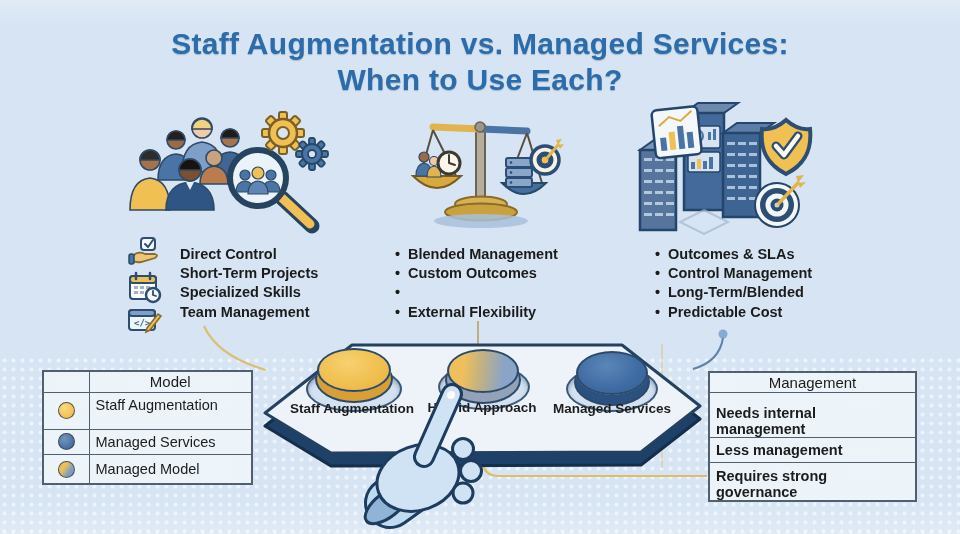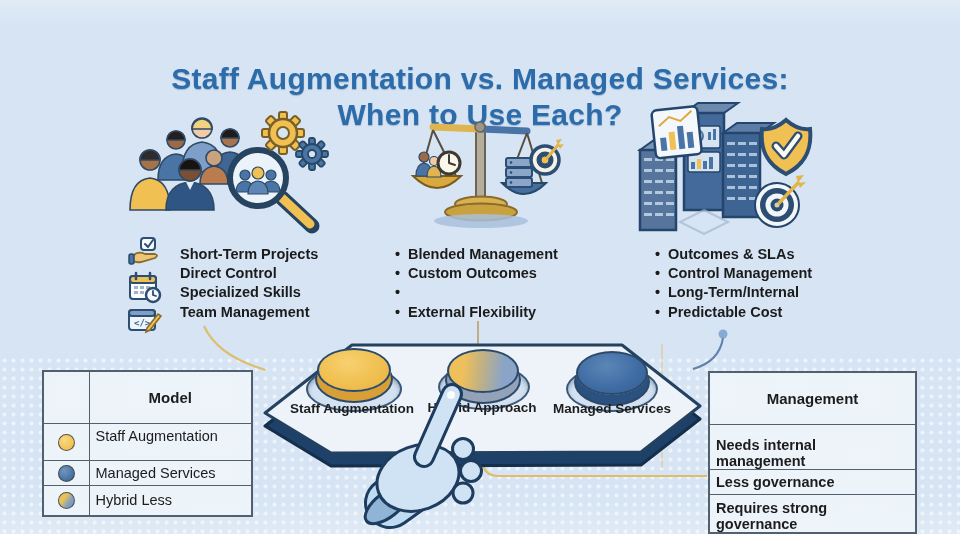--- a/index.html
+++ b/index.html
@@ -9,21 +9,21 @@
     background:linear-gradient(180deg,#e0ebf6 0%,#d6e4f3 5%,#d6e4f3 93%,#dfeaf5 100%);
     font-family:"Liberation Sans", sans-serif;color:#1c1c1c;
   }
   .abs{position:absolute;}
   
   .dots{
     left:0;top:356px;width:960px;height:178px;z-index:0;
     background-image:radial-gradient(circle, rgba(255,255,255,0.55) 1.7px, rgba(255,255,255,0) 2.4px);
     background-size:9px 9px;
   }
-  .title{left:0;top:26px;width:960px;text-align:center;z-index:2;margin-top:35px;}
+  .title{left:0;top:26px;width:960px;text-align:center;z-index:2;}
   .title div{
     font-size:30px;line-height:36px;font-weight:800;color:#2d6cab;
     letter-spacing:.3px;text-shadow:0 1px 1px rgba(25,60,105,.28);
   }
   .blist{z-index:2;font-size:14.5px;font-weight:700;color:#1b1b1b;}
   .blist .row{height:19.3px;display:flex;align-items:center;white-space:nowrap;}
   .blist .dot{width:13px;font-weight:700;}
   .iconstack{left:127px;top:236px;width:38px;z-index:2;}
   .iconstack svg{display:block;margin-bottom:1px;}
   
@@ -36,21 +36,21 @@
     box-shadow:0 9px 0 0 #d79f35, 0 9px 0 2px #2b4a6a;}
   .btn-hybrid{background:linear-gradient(97deg,#eec05b 22%,#c1b184 48%,#8aa4c7 78%);
     box-shadow:0 9px 0 0 #93a2b9, 0 9px 0 2px #2b4a6a;}
   .btn-managed{background:radial-gradient(ellipse at 42% 32%,#5b86b7 0%,#3e6ba3 60%,#35608f 100%);
     box-shadow:0 9px 0 0 #2a517f, 0 9px 0 2px #2b4a6a;}
   .btnlabel{z-index:4;width:150px;text-align:center;font-size:13.5px;font-weight:600;color:#1d1d1d;}
   
   table.itable{border-collapse:collapse;background:rgba(238,244,250,.92);z-index:2;position:absolute;
     border:2px solid #51606f;table-layout:fixed;}
   table.itable td,table.itable th{border:1px solid #51606f;padding:0 6px;font-size:14.5px;}
-  table.itable th{font-size:15px;font-weight:700;text-align:center;padding:17px 4px;}
+  table.itable th{font-size:15px;font-weight:400;text-align:center;padding:1px 4px;}
   td.swatch{text-align:center;padding:0;}
   .circ{display:inline-block;width:17px;height:17px;border-radius:50%;border:1.5px solid rgba(60,64,70,.85);vertical-align:middle;}
   .c-yellow{background:radial-gradient(circle at 35% 32%,#f8d981,#edb83e);}
   .c-blue{background:radial-gradient(circle at 35% 32%,#6f96bf,#35618f);}
   .c-hybrid{background:linear-gradient(125deg,#eac159 35%,#7b9cc3 70%);}
   .lim-row{font-weight:600;}
   svg{display:block;}
 </style>
 </head>
 <body>
@@ -301,26 +301,26 @@
     <svg width="36" height="32" viewBox="0 0 36 32">
       <rect x="2" y="4" width="26" height="20" rx="3" fill="#eef5fb" stroke="#2c4d74" stroke-width="2"></rect>
       <rect x="2" y="4" width="26" height="6" rx="3" fill="#7f9fc9" stroke="#2c4d74" stroke-width="2"></rect>
       <text x="7" y="20" font-size="9" font-weight="bold" fill="#35608f" font-family="DejaVu Sans Mono, monospace">&lt;/&gt;</text>
       <path d="M20,22 L31,8 L34,10 L23,24 L19,26 Z" fill="#f0c052" stroke="#8a6b2a" stroke-width="1.6"></path>
     </svg>
   </div>
 
   <div class="abs blist" style="left:180px;top:244px;">
     <div class="row">
+        <span>Direct Control</span>
+      </div>
+    <div class="row">
         <span>Short-Term Projects</span>
       </div>
     <div class="row">
-        <span>Direct Control</span>
-      </div>
-    <div class="row">
         <span>Specialized Skills</span>
       </div>
     <div class="row">
         <span>Team Management</span>
       </div>
   </div>
 
   <div class="abs blist" style="left:395px;top:244px;">
     <div class="row">
         <span class="dot">•</span>
@@ -343,21 +343,21 @@
     <div class="row">
         <span class="dot">•</span>
         <span>Outcomes &amp; SLAs</span>
       </div>
     <div class="row">
         <span class="dot">•</span>
         <span>Control Management</span>
       </div>
     <div class="row">
         <span class="dot">•</span>
-        <span>Long-Term/Internal</span>
+        <span>Long-Term/Blended</span>
       </div>
     <div class="row">
         <span class="dot">•</span>
         <span>Predictable Cost</span>
       </div>
   </div>
 
   <svg class="abs" style="left:0;top:0;z-index:1;pointer-events:none" width="960" height="534" viewBox="0 0 960 534">
     <path d="M204,326 C214,348 238,362 266,370" fill="none" stroke="#ddb757" stroke-width="2.2" opacity="0.85"></path>
     <path d="M478,321 L478,347" fill="none" stroke="#bfae84" stroke-width="2"></path>
@@ -410,35 +410,35 @@
     <tr style="height:37px">
       <td class="swatch"><span class="circ c-yellow"></span></td>
       <td style="vertical-align:top;padding-top:4px;">Staff Augmentation</td>
     </tr>
     <tr style="height:25px">
       <td class="swatch"><span class="circ c-blue"></span></td>
       <td>Managed Services</td>
     </tr>
     <tr style="height:30px">
       <td class="swatch"><span class="circ c-hybrid"></span></td>
-      <td>Hybrid Less</td>
+      <td>Managed Model</td>
     </tr>
   </tbody>
     </table>
 
   <table class="itable" style="left:708px;top:371px;width:209px;">
     <tbody>
         <tr style="height:20px">
       <th>Management</th>
     </tr>
     <tr style="height:38px">
       <td class="lim-row" style="vertical-align:top;padding-top:12px;">Needs internal management</td>
     </tr>
     <tr style="height:25px">
-      <td class="lim-row">Less governance</td>
+      <td class="lim-row">Less management</td>
     </tr>
     <tr style="height:32px">
       <td class="lim-row" style="vertical-align:top;padding-top:5px;">Requires strong governance</td>
     </tr>
   </tbody>
     </table>
 
 </div>
 
 </body></html>

